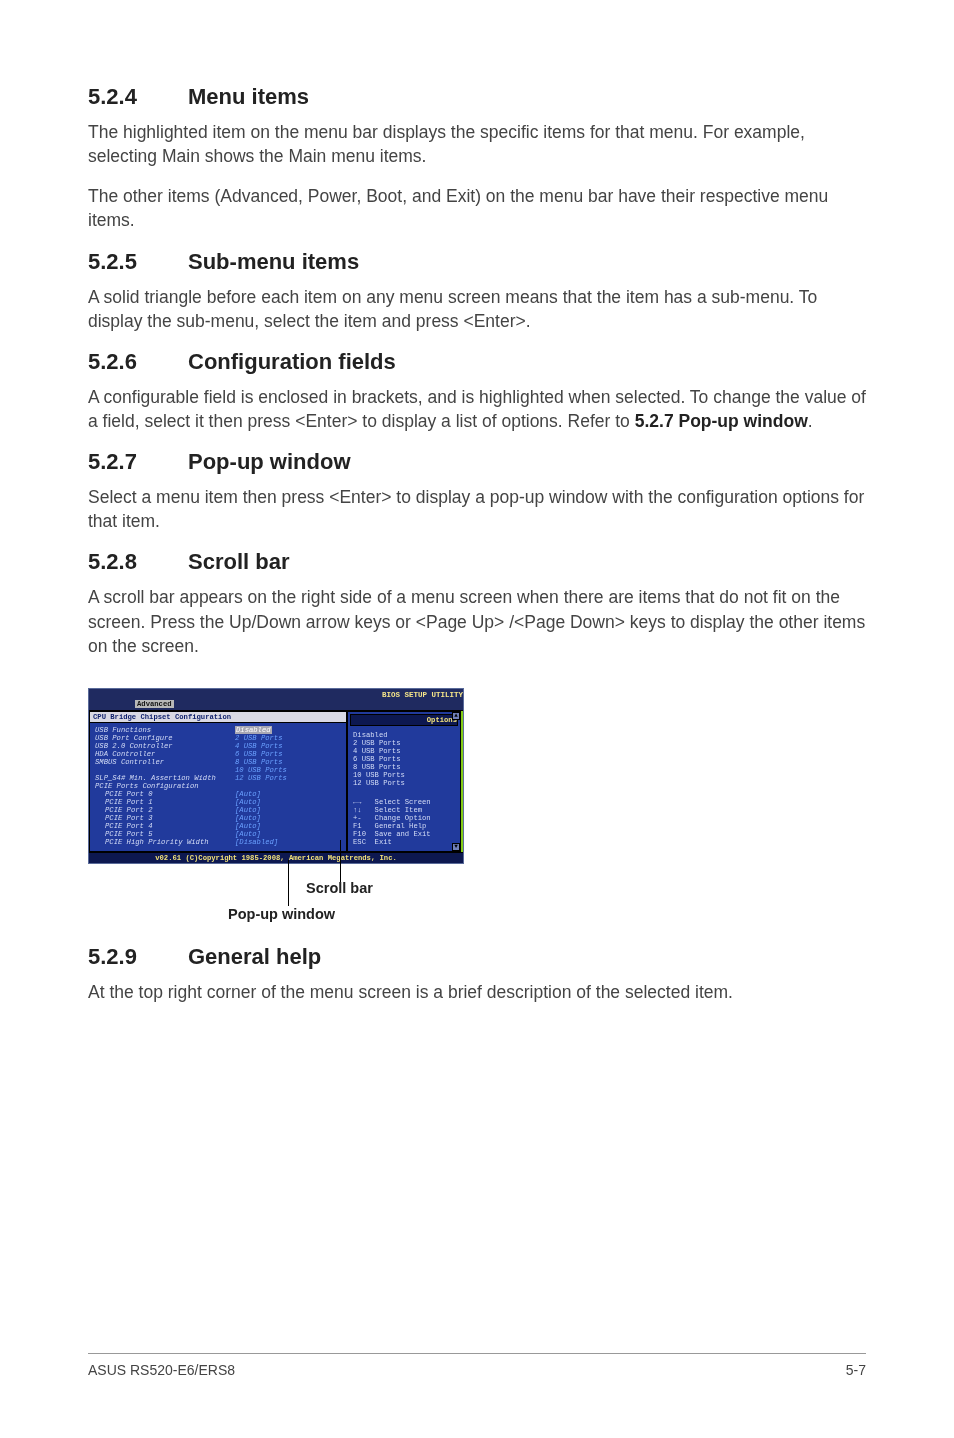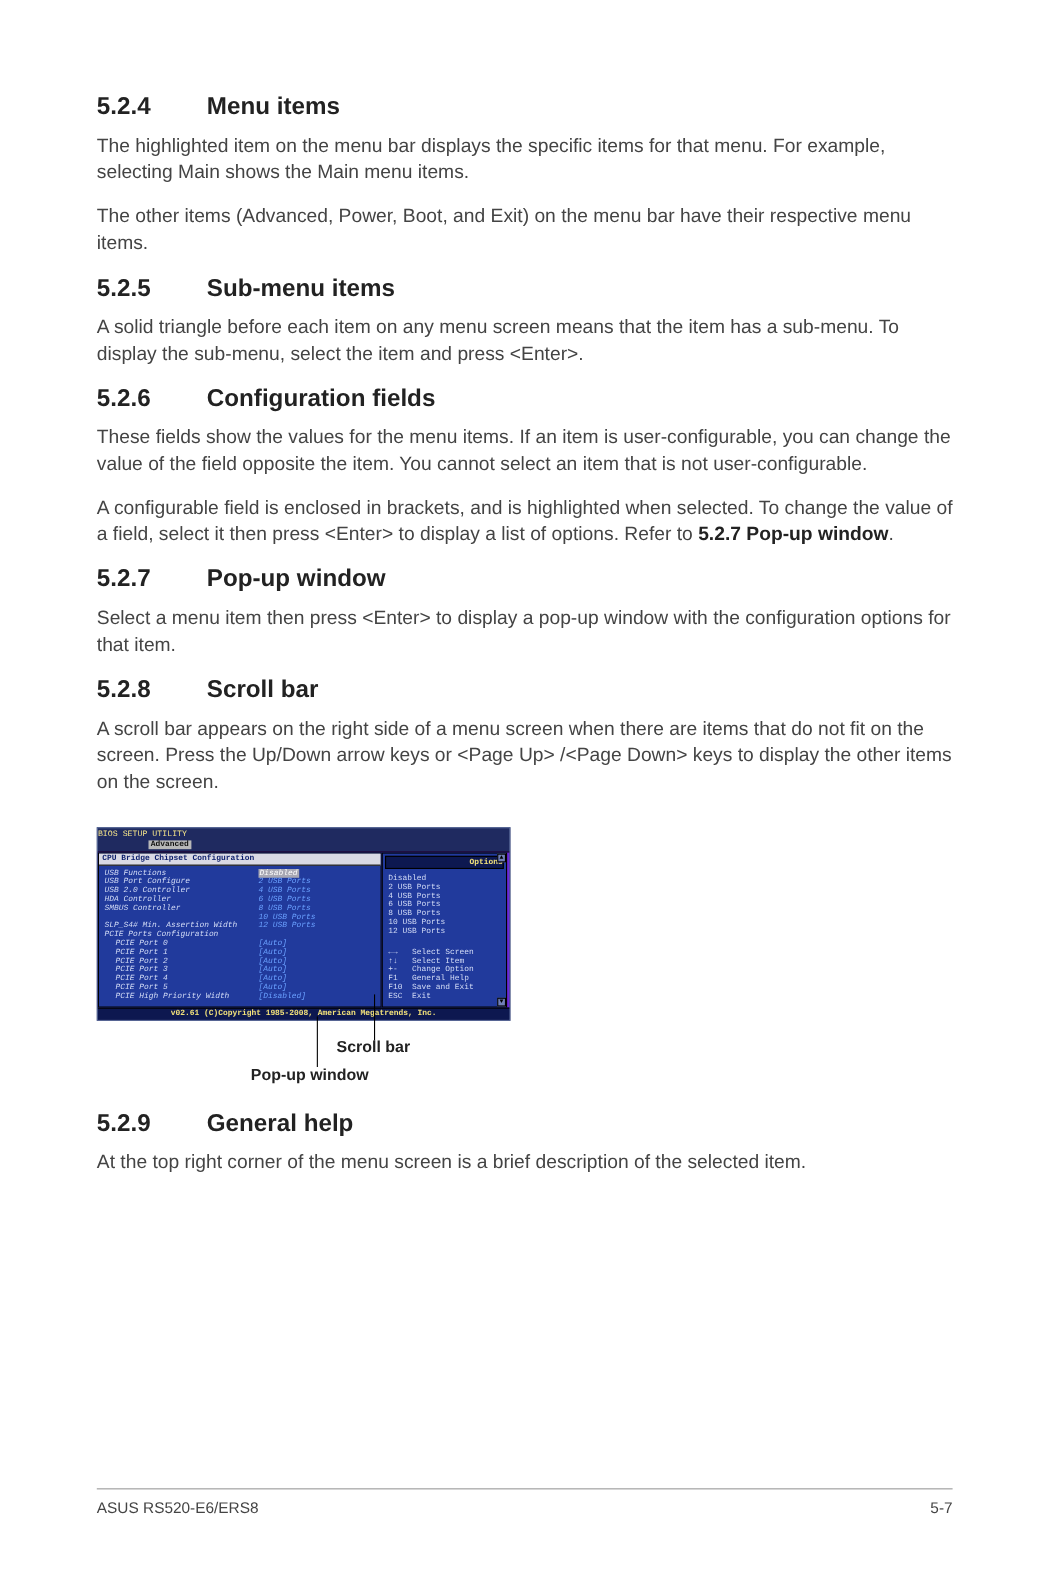--- a/index.html
+++ b/index.html
@@ -38,37 +38,37 @@
   
   .bios-wrap { width: 376px; }
   .bios {
     width: 376px;
     font-family: "Courier New", monospace;
     font-size: 7.2px;
     border: 1px solid #5a6b9a;
     background: #1f2a60;
   }
   .bios-title {
-    text-align: left;
+    text-align: right;
     color: #f5e58a;
-    font-weight: normal;
+    font-weight: bold;
     padding: 2px 0 0 0;
     font-size: 7.5px;
   }
   .bios-tabs { padding: 1px 0 2px 46px; }
   .bios-tab {
     display: inline-block;
     background: #b8b8b8;
     color: #111;
     padding: 0 2px;
     font-weight: bold;
   }
   .bios-body {
     display: flex;
-    background: #6d28d9;
+    background: #84cc16;
     border-top: 1px solid #000;
   }
   .bios-left {
     width: 258px;
     background: #213a9c;
     border: 1px solid #000;
   }
   .bios-left-title {
     background: #d9d9e4;
     color: #0a1c6a;
@@ -147,21 +147,20 @@
     <h2 class="sec-head mt">
       <span class="num">5.2.5</span>
       <span>Sub-menu items</span>
     </h2>
     <p class="body">A solid triangle before each item on any menu screen means that the item has a sub-menu. To display the sub-menu, select the item and press &lt;Enter&gt;.</p>
 
     <h2 class="sec-head mt">
       <span class="num">5.2.6</span>
       <span>Configuration fields</span>
     </h2>
-    <p class="body">These fields show the values for the menu items. If an item is user-configurable, you can change the value of the field opposite the item. You cannot select an item that is not user-configurable.</p>
     <p class="body">
       <span>A configurable field is enclosed in brackets, and is highlighted when selected. To change the value of a field, select it then press &lt;Enter&gt; to display a list of options. Refer to </span><span class="bold-ref">5.2.7 Pop-up window</span><span>.</span>
     </p>
 
     <h2 class="sec-head mt">
       <span class="num">5.2.7</span>
       <span>Pop-up window</span>
     </h2>
 
     <div class="two-col">

